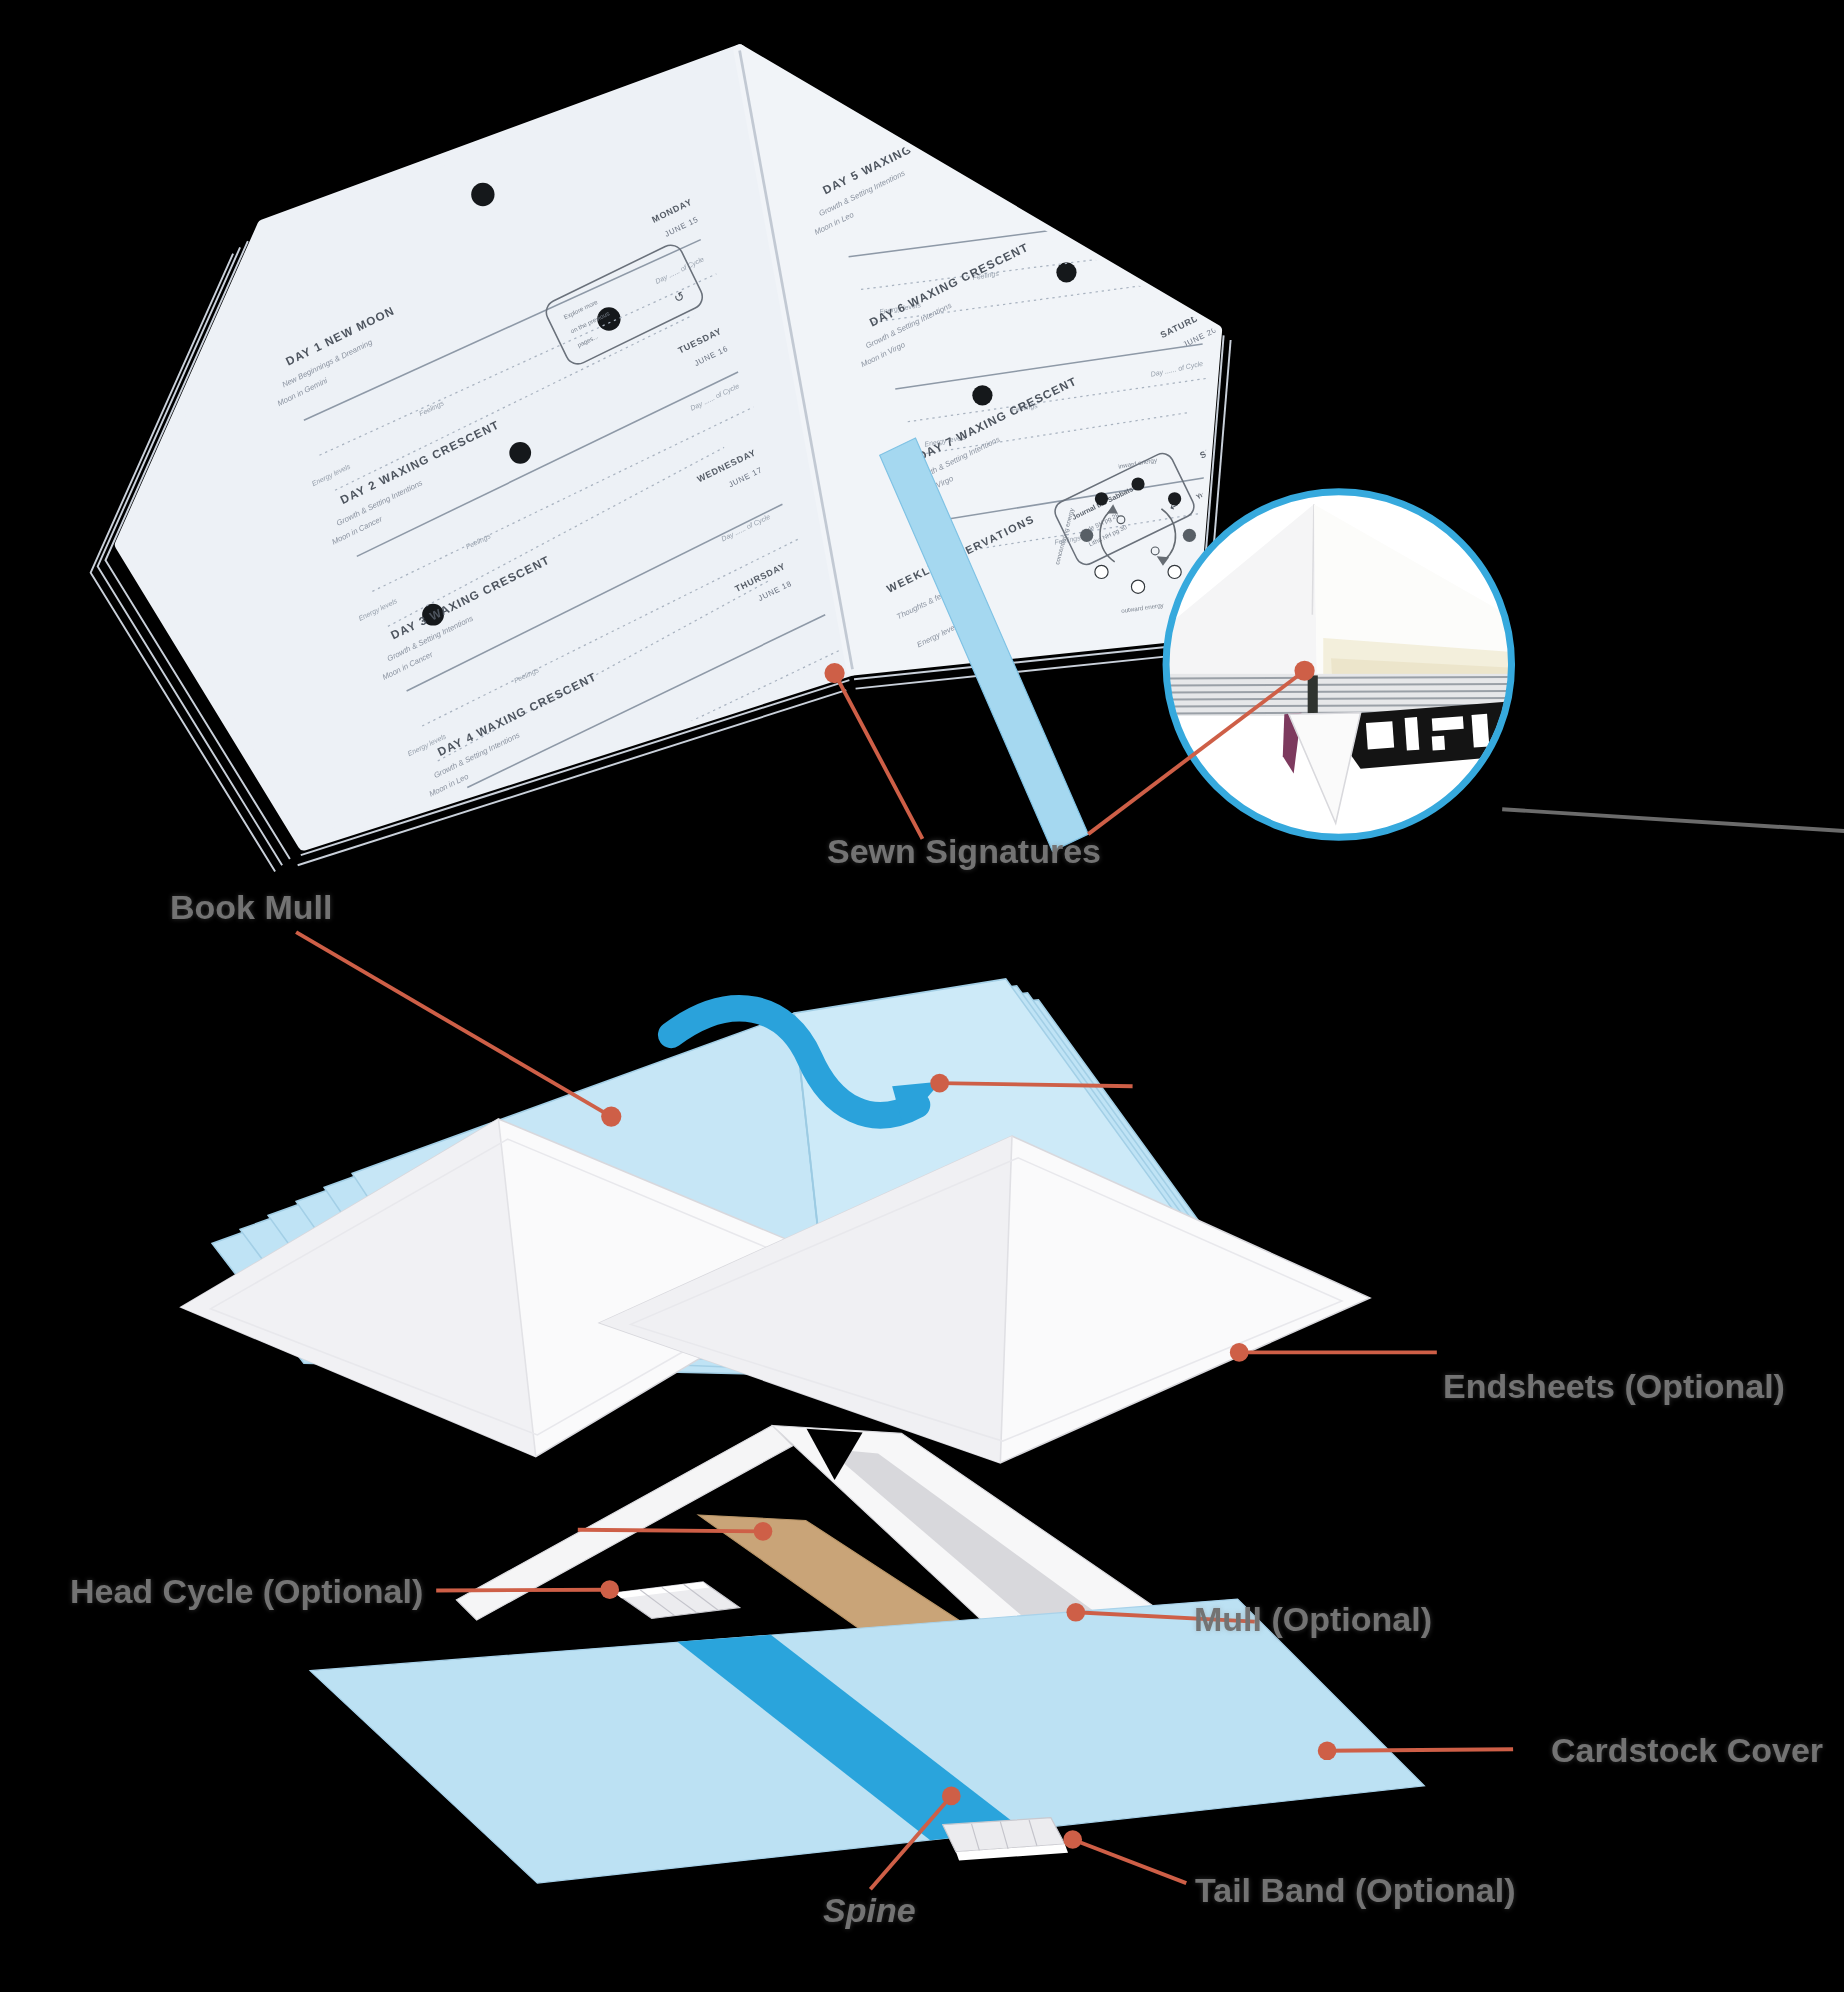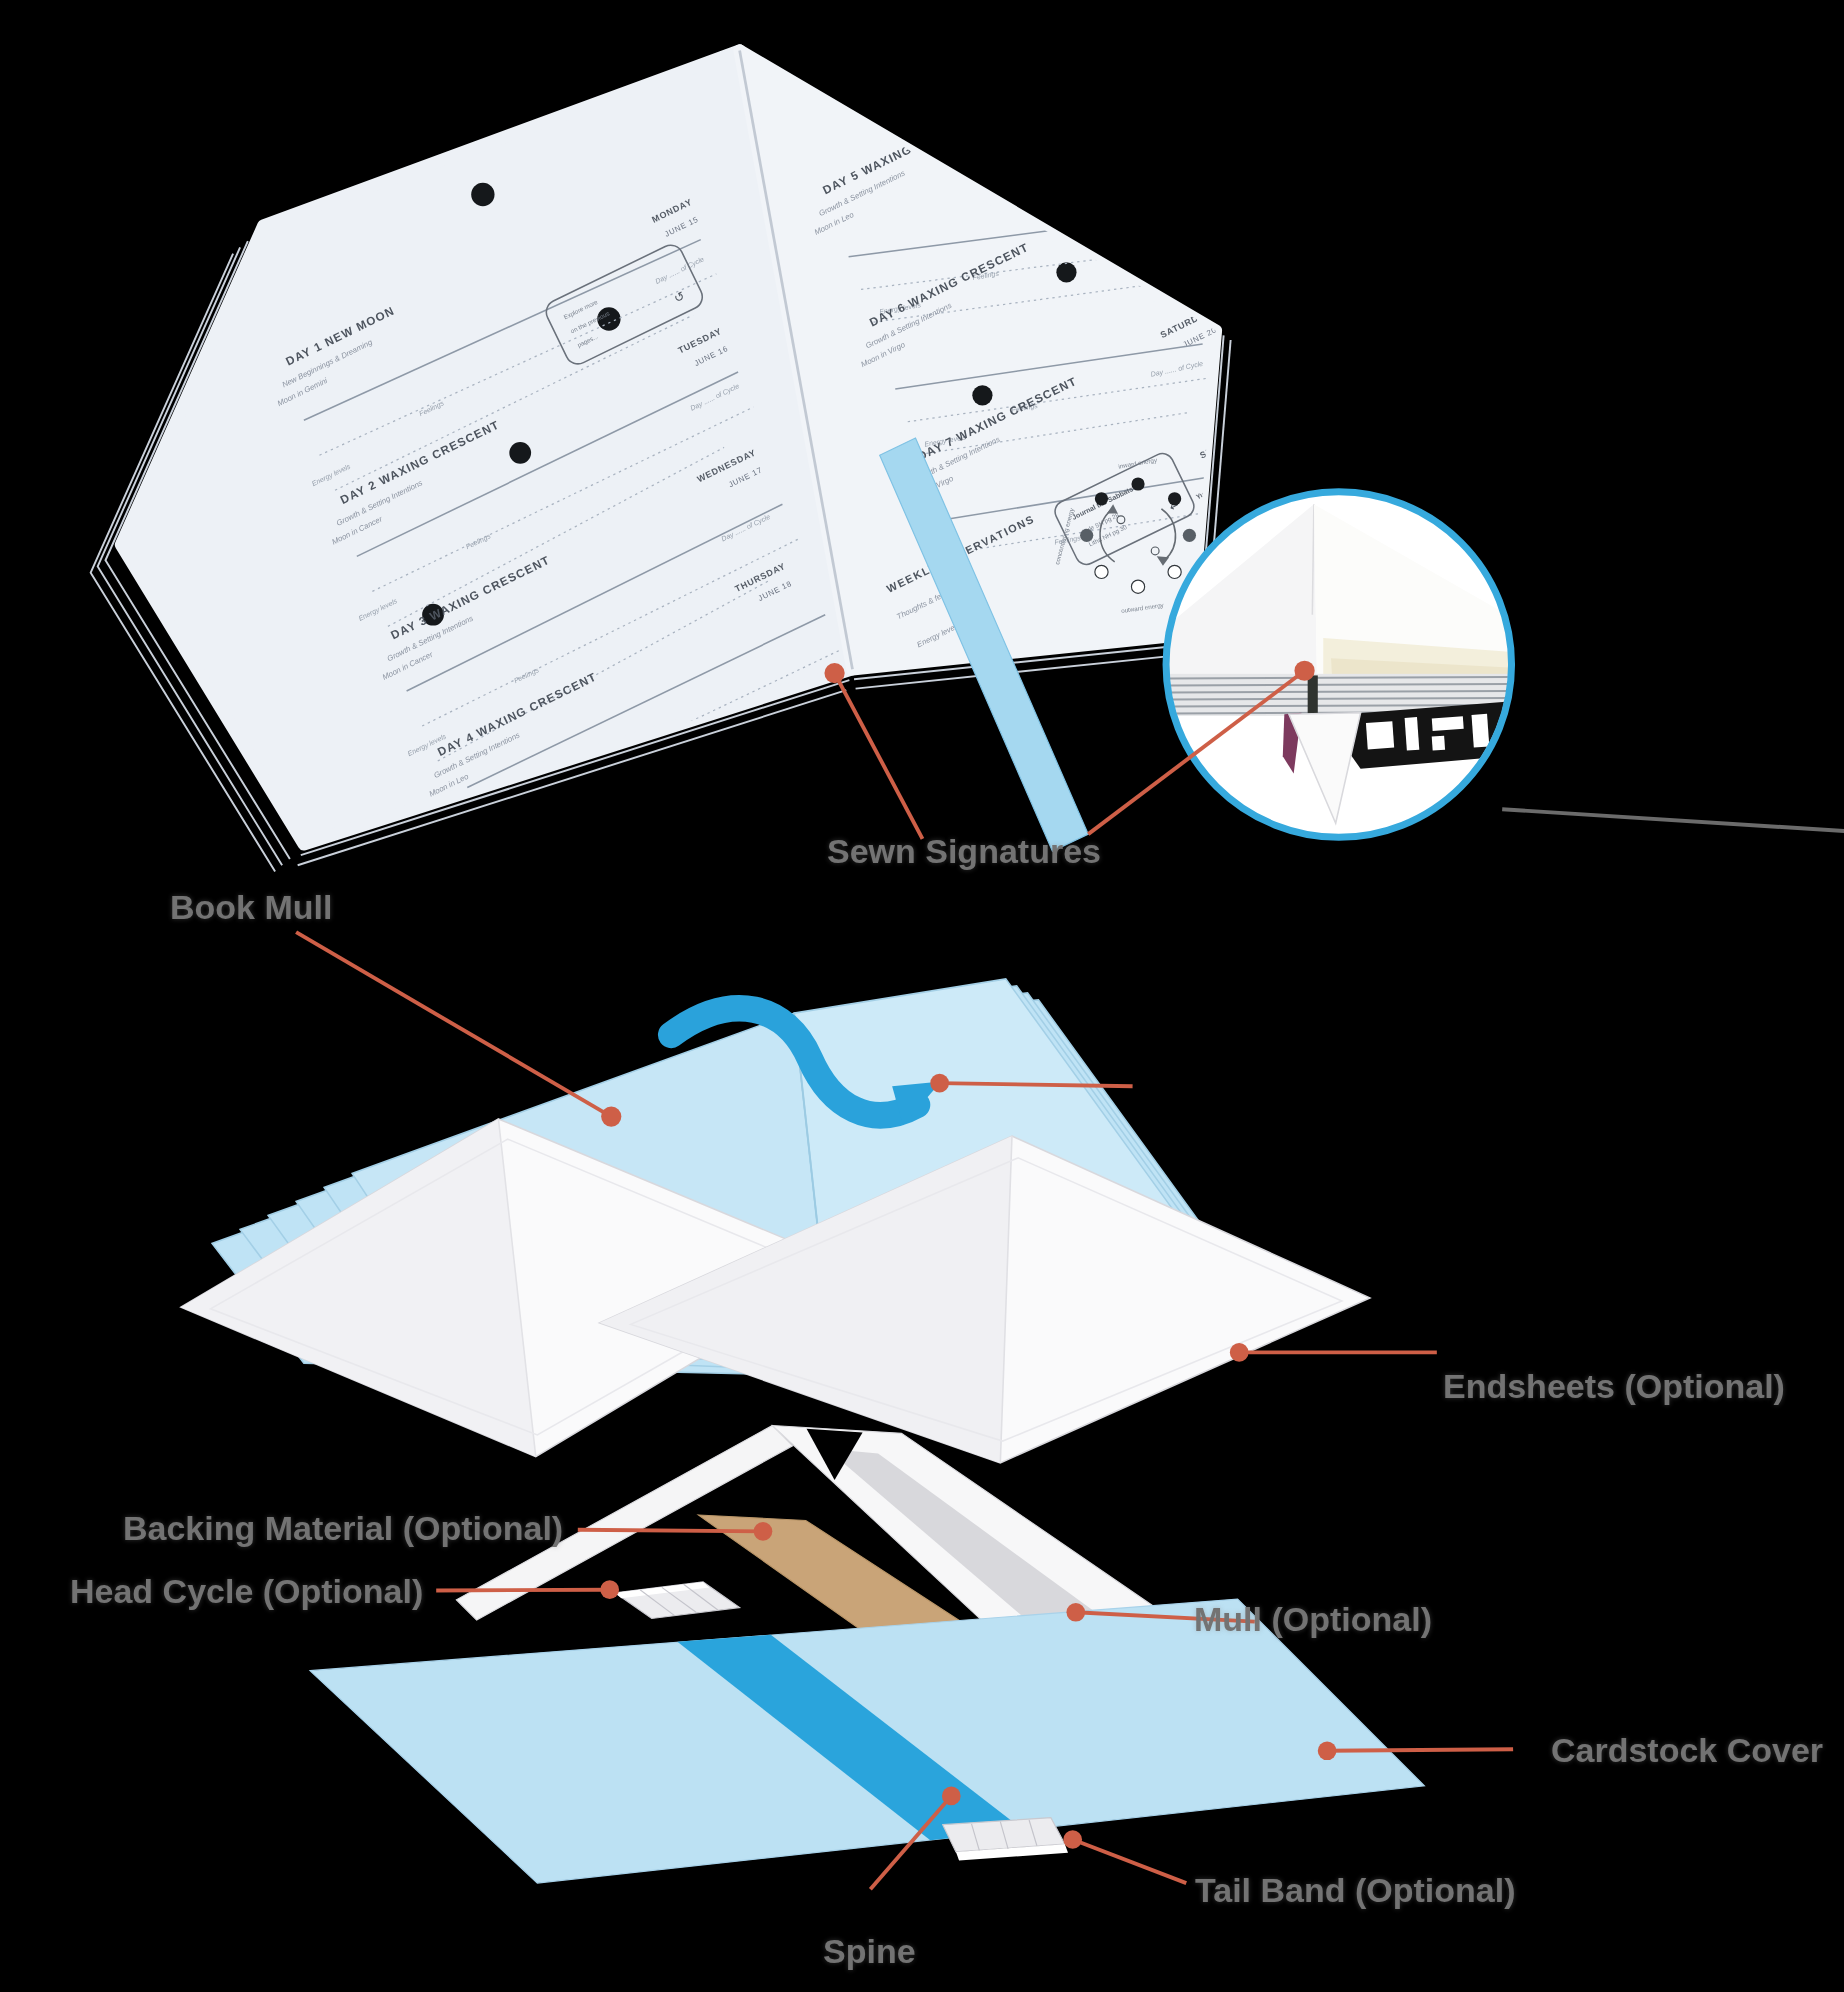--- a/index.html
+++ b/index.html
@@ -340,21 +340,20 @@
     <circle class="ldot" cx="1222" cy="2308" r="12"></circle>
 
     <path class="leader" d="M 1378,2364 L 1524,2420"></path>
     <circle class="ldot" cx="1378" cy="2364" r="12"></circle>
   </g>
 </svg>
 
 <div class="lbl" style="left:827px; top:834px;">Sewn Signatures</div>
 <div class="lbl" style="left:170px;  top:890px;">Book Mull</div>
 <div class="lbl" style="left:1443px; top:1369px;">Endsheets (Optional)</div>
-<div class="lbl" style="left:123px;  top:1511px;">Backing Material (Optional)</div>
 <div class="lbl" style="left:70px;   top:1574px;">Head Cycle (Optional)</div>
 <div class="lbl" style="left:1194px; top:1602px;">Mull (Optional)</div>
 <div class="lbl" style="left:1551px; top:1733px;">Cardstock Cover</div>
-<div class="lbl" style="left:823px; top:1934px;">Spine</div>
+<div class="lbl" style="left:823px; top:1893px;font-style:italic;">Spine</div>
 <div class="lbl" style="left:1195px; top:1873px;">Tail Band (Optional)</div>
 
 </div>
 
 
 </body></html>

